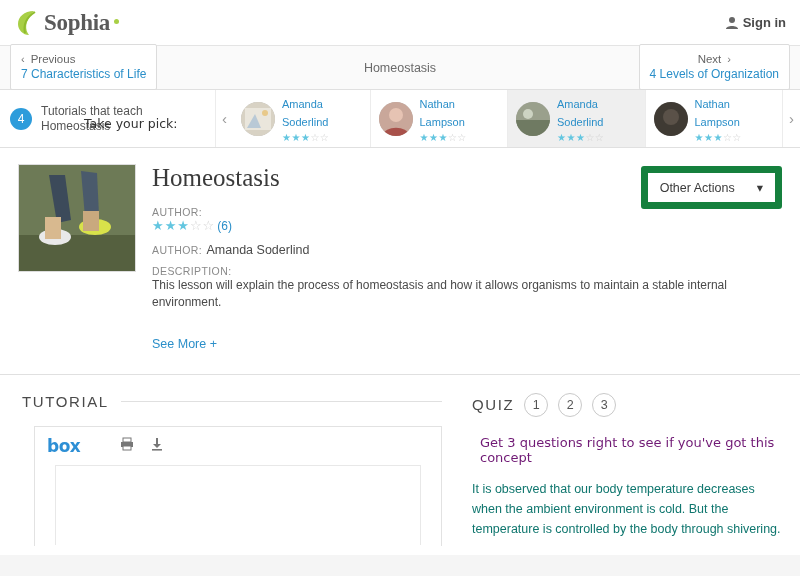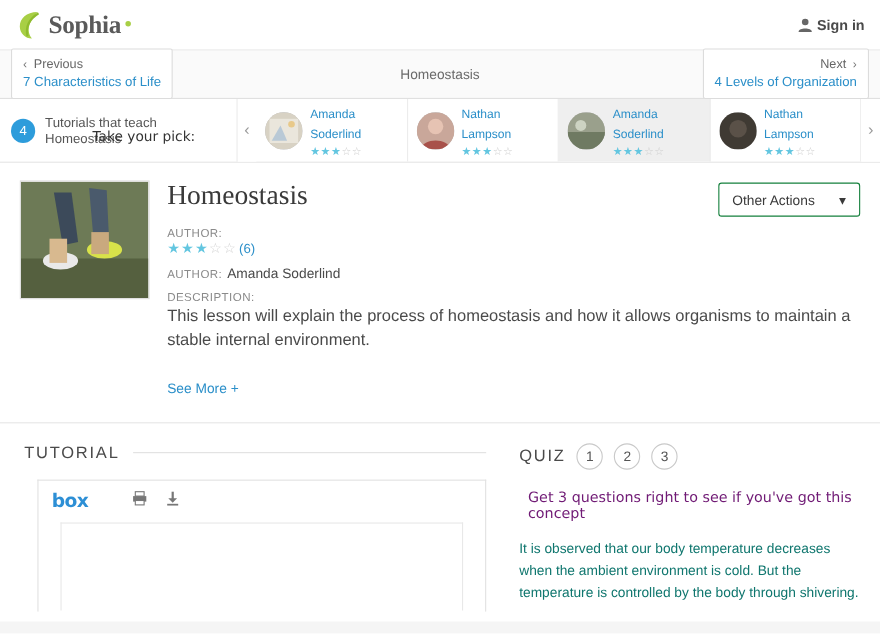--- a/index.html
+++ b/index.html
@@ -36,21 +36,21 @@
     display:flex; align-items:center; justify-content:center;
   }
   .nav-title { font-size:12.5px; color:#6a6a6a; }
   .nav-box {
     position:absolute; top:-2px; background:#fff; border:1px solid #dcdcdc;
     padding:5px 10px 6px; height:46px; display:flex; flex-direction:column; justify-content:center;
   }
   .nav-box.prev { left:10px; border-radius:2px; }
   .nav-box.next { right:10px; border-radius:2px; text-align:right; }
   .nav-kicker { font-size:11.5px; color:#666; display:flex; align-items:center; gap:6px; }
-  .nav-box.next .nav-kicker { justify-content:flex-end; }
+  .nav-box.next .nav-kicker { justify-content:center; }
   .nav-link { font-size:12px; color:#2b8fc9; margin-top:2px; white-space:nowrap; }
   .chev { font-size:11px; color:#777; }
 
   
   .strip { height:58px; background:#fff; border-bottom:1px solid #e0e0e0; display:flex; align-items:stretch; }
   .strip-left {
     width:216px; flex:0 0 216px; display:flex; align-items:center; gap:9px;
     padding-left:10px; border-right:1px solid #ececec; position:relative;
   }
   .badge-count {
@@ -86,25 +86,25 @@
     font-family:"Liberation Serif", serif; font-size:25px; color:#3a3a3a; margin:0 0 14px;
     font-weight:normal;
   }
   .meta-label { font-size:10.5px; color:#8a8a8a; letter-spacing:0.4px; }
   .meta-row { margin-bottom:7px; }
   .rating-line { display:flex; align-items:center; gap:2px; }
   .rating-stars { font-size:13px; color:#63c6e0; letter-spacing:1px; }
   .rating-stars .off { color:#d3d3d3; }
   .rating-count { font-size:12px; color:#2b8fc9; }
   .meta-value { font-size:12.5px; color:#4a4a4a; }
-  .desc { font-size:15px; color:#4a4a4a; line-height:1.45; }
+  .desc { font-size:12px; color:#4a4a4a; line-height:1.45; }
   .see-more { font-size:12.5px; color:#2b8fc9; margin-top:18px; display:inline-block; }
   .other-actions {
     position:absolute; right:0; top:2px;
-    border:1px solid #15803d; border-radius:3px; background:#fff;
+    border:7px solid #15803d; border-radius:3px; background:#fff;
     font-size:12.5px; color:#3a3a3a; padding:7px 12px;
     display:flex; align-items:center; gap:22px;
   }
 
   
   .bottom { display:flex; background:#fff; height:180px; }
   .tutorial-col { width:460px; flex:0 0 460px; padding:18px 18px 0 22px; }
   .sec-head { display:flex; align-items:center; gap:12px; }
   .sec-title { font-size:15px; letter-spacing:1.6px; color:#4a4a4a; }
   .rule { flex:1 1 auto; height:1px; background:#e0e0e0; }

